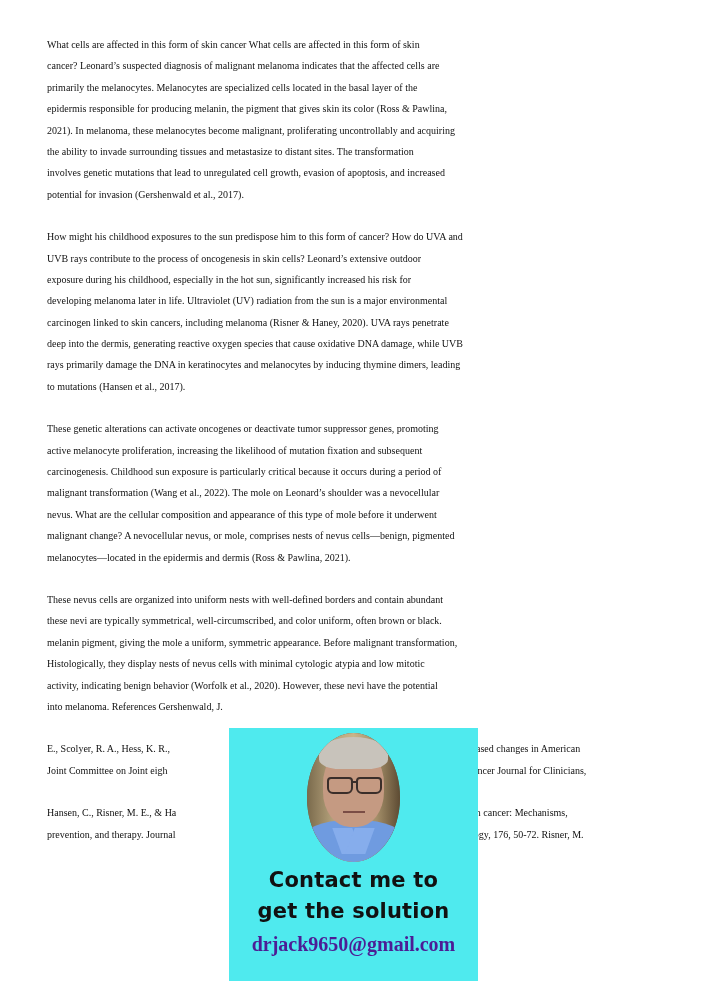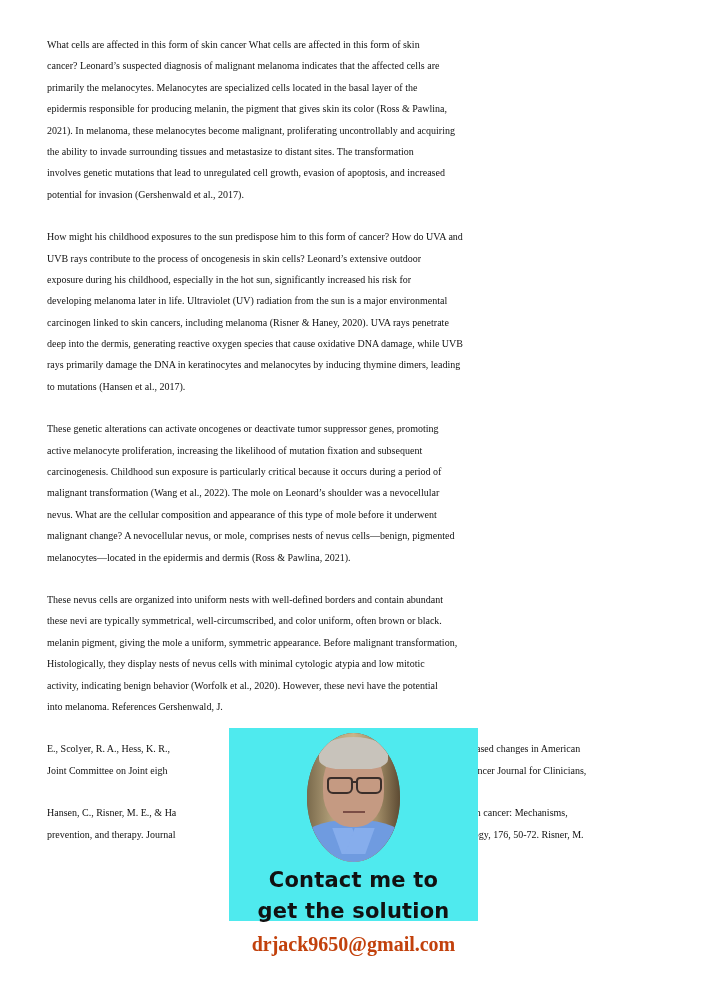--- a/index.html
+++ b/index.html
@@ -36,21 +36,21 @@
     }
     .ref-right {
       position: absolute;
       white-space: nowrap;
     }
     .overlay {
       position: absolute;
       left: 229px;
       top: 728px;
       width: 249px;
-      height: 193px;
+      height: 253px;
       background: #4feaee;
       z-index: 5;
     }
     .photo {
       position: absolute;
       left: 78px;
       top: 5px;
       width: 93px;
       height: 129px;
       border-radius: 50%;
@@ -129,21 +129,21 @@
     .cta2 { top: 171px; }
     .email {
       position: absolute;
       left: 0;
       top: 205px;
       width: 249px;
       text-align: center;
       font-family: "Liberation Serif", "DejaVu Serif", serif;
       font-weight: bold;
       font-size: 20px;
-      color: #c2410c;
+      color: #4c1d95;
     }
   </style>
 </head>
 <body>
 
 <div class="page">
 
   <div class="para">
     <span class="line">What cells are affected in this form of skin cancer What cells are affected in this form of skin</span>
     <span class="line">cancer? Leonard’s suspected diagnosis of malignant melanoma indicates that the affected cells are</span>

